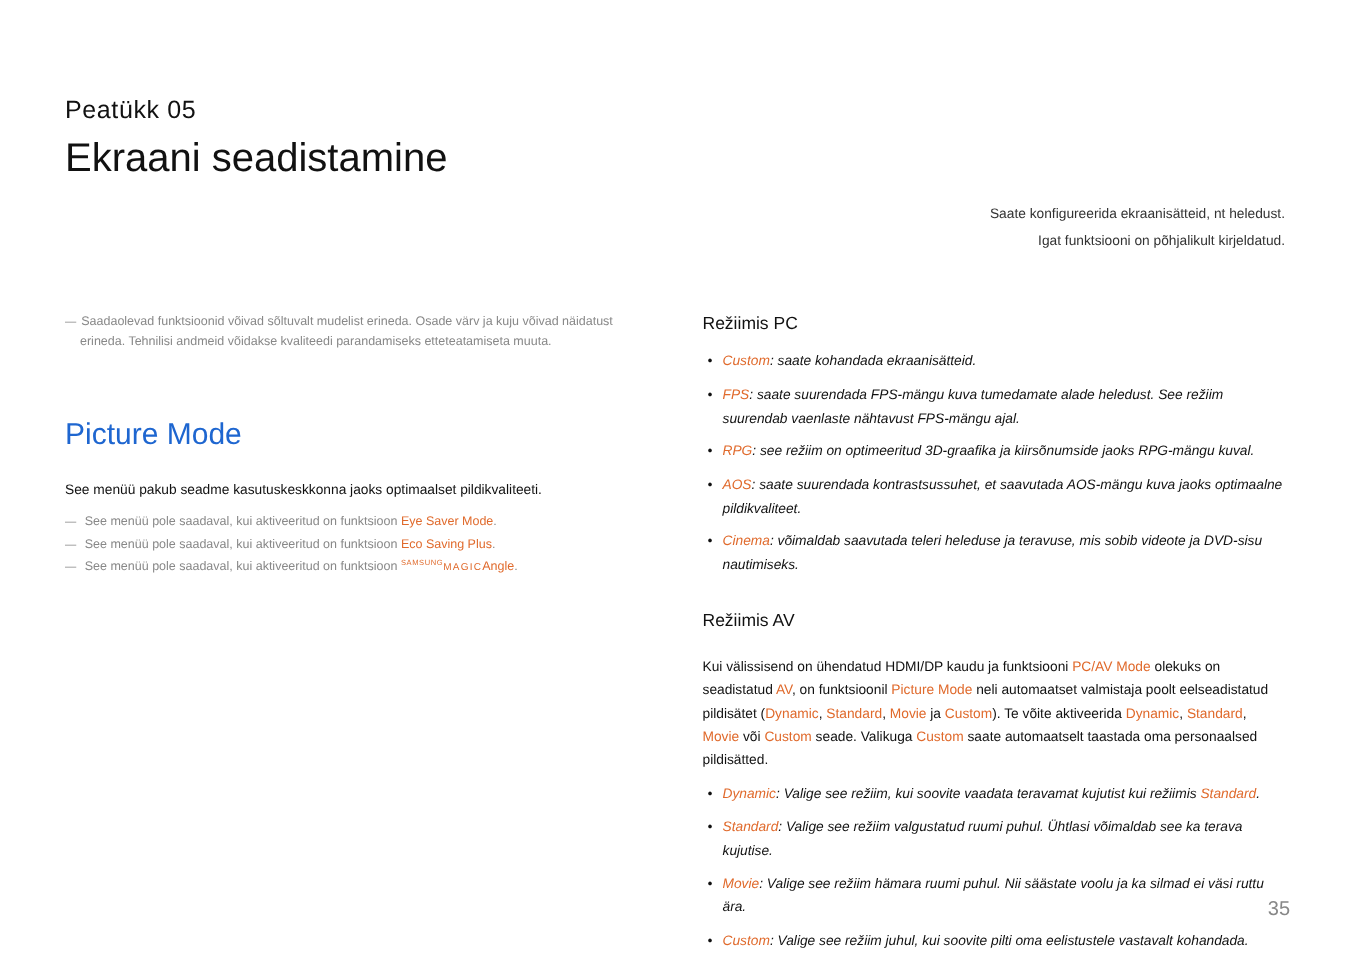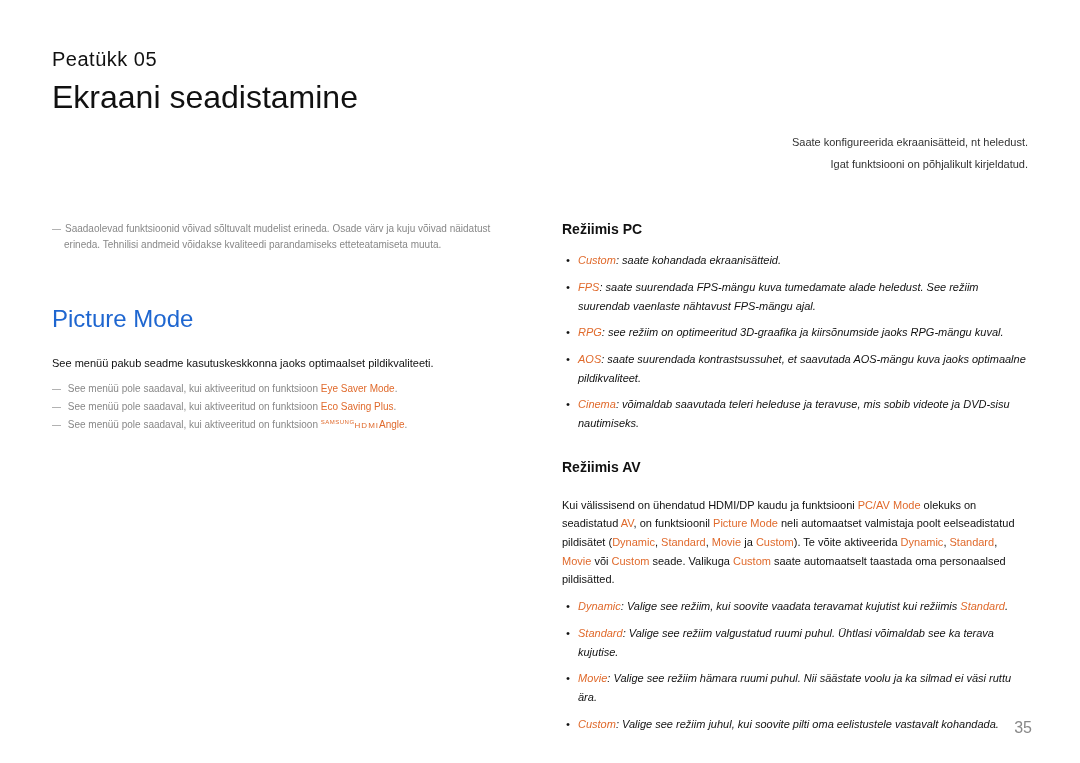--- a/index.html
+++ b/index.html
@@ -11,20 +11,21 @@
     color: #000;
     position: relative;
     padding: 48px 52px 0 52px;
   }
   .chapter-label {
     font-size: 20px;
     font-weight: 300;
     margin-bottom: 8px;
     color: #111;
     letter-spacing: 0.5px;
+    margin-top: 29px;
   }
   .chapter-title {
     font-size: 32px;
     font-weight: 400;
     margin-bottom: 18px;
     color: #111;
   }
   .chapter-intro {
     font-size: 11px;
     line-height: 1.6;
@@ -55,21 +56,21 @@
   }
   .section-heading {
     font-size: 24px;
     color: #1e66d0;
     font-weight: 400;
     margin-top: 52px;
     margin-bottom: 20px;
   }
   .sub-heading {
     font-size: 14px;
-    font-weight: 700;
+    font-weight: 400;
     color: #111;
     margin-bottom: 14px;
   }
   .sub-heading.two { margin-top: 26px; }
   .body-text {
     font-size: 11px;
     line-height: 1.7;
     color: #111;
     margin-bottom: 8px;
     margin-top: 21px;
@@ -133,21 +134,21 @@
 
     <div class="body-text">See menüü pakub seadme kasutuskeskkonna jaoks optimaalset pildikvaliteeti.</div>
 
     <div class="footnote-line footnote-dash">
       <span>See menüü pole saadaval, kui aktiveeritud on funktsioon </span><span class="hl">Eye Saver Mode</span>.
     </div>
     <div class="footnote-line footnote-dash">
       <span>See menüü pole saadaval, kui aktiveeritud on funktsioon </span><span class="hl">Eco Saving Plus</span>.
     </div>
     <div class="footnote-line footnote-dash">
-      <span>See menüü pole saadaval, kui aktiveeritud on funktsioon </span><span class="magic-brand"><span class="magic-sup">SAMSUNG</span><span class="magic-main">HDMI</span></span><span class="hl">Angle</span>.
+      <span>See menüü pole saadaval, kui aktiveeritud on funktsioon </span><span class="magic-brand"><span class="magic-sup">SAMSUNG</span><span class="magic-main">MAGIC</span></span><span class="hl">Angle</span>.
     </div>
   </div>
 
   <div class="col-right">
     <div class="sub-heading">Režiimis PC</div>
     <ul class="opts">
       <li><span class="hl">Custom</span><span>: saate kohandada ekraanisätteid.</span></li>
       <li><span class="hl">FPS</span><span>: saate suurendada FPS-mängu kuva tumedamate alade heledust. See režiim suurendab vaenlaste nähtavust FPS-mängu ajal.</span></li>
       <li><span class="hl">RPG</span><span>: see režiim on optimeeritud 3D-graafika ja kiirsõnumside jaoks RPG-mängu kuval.</span></li>
       <li><span class="hl">AOS</span><span>: saate suurendada kontrastsussuhet, et saavutada AOS-mängu kuva jaoks optimaalne pildikvaliteet.</span></li>

